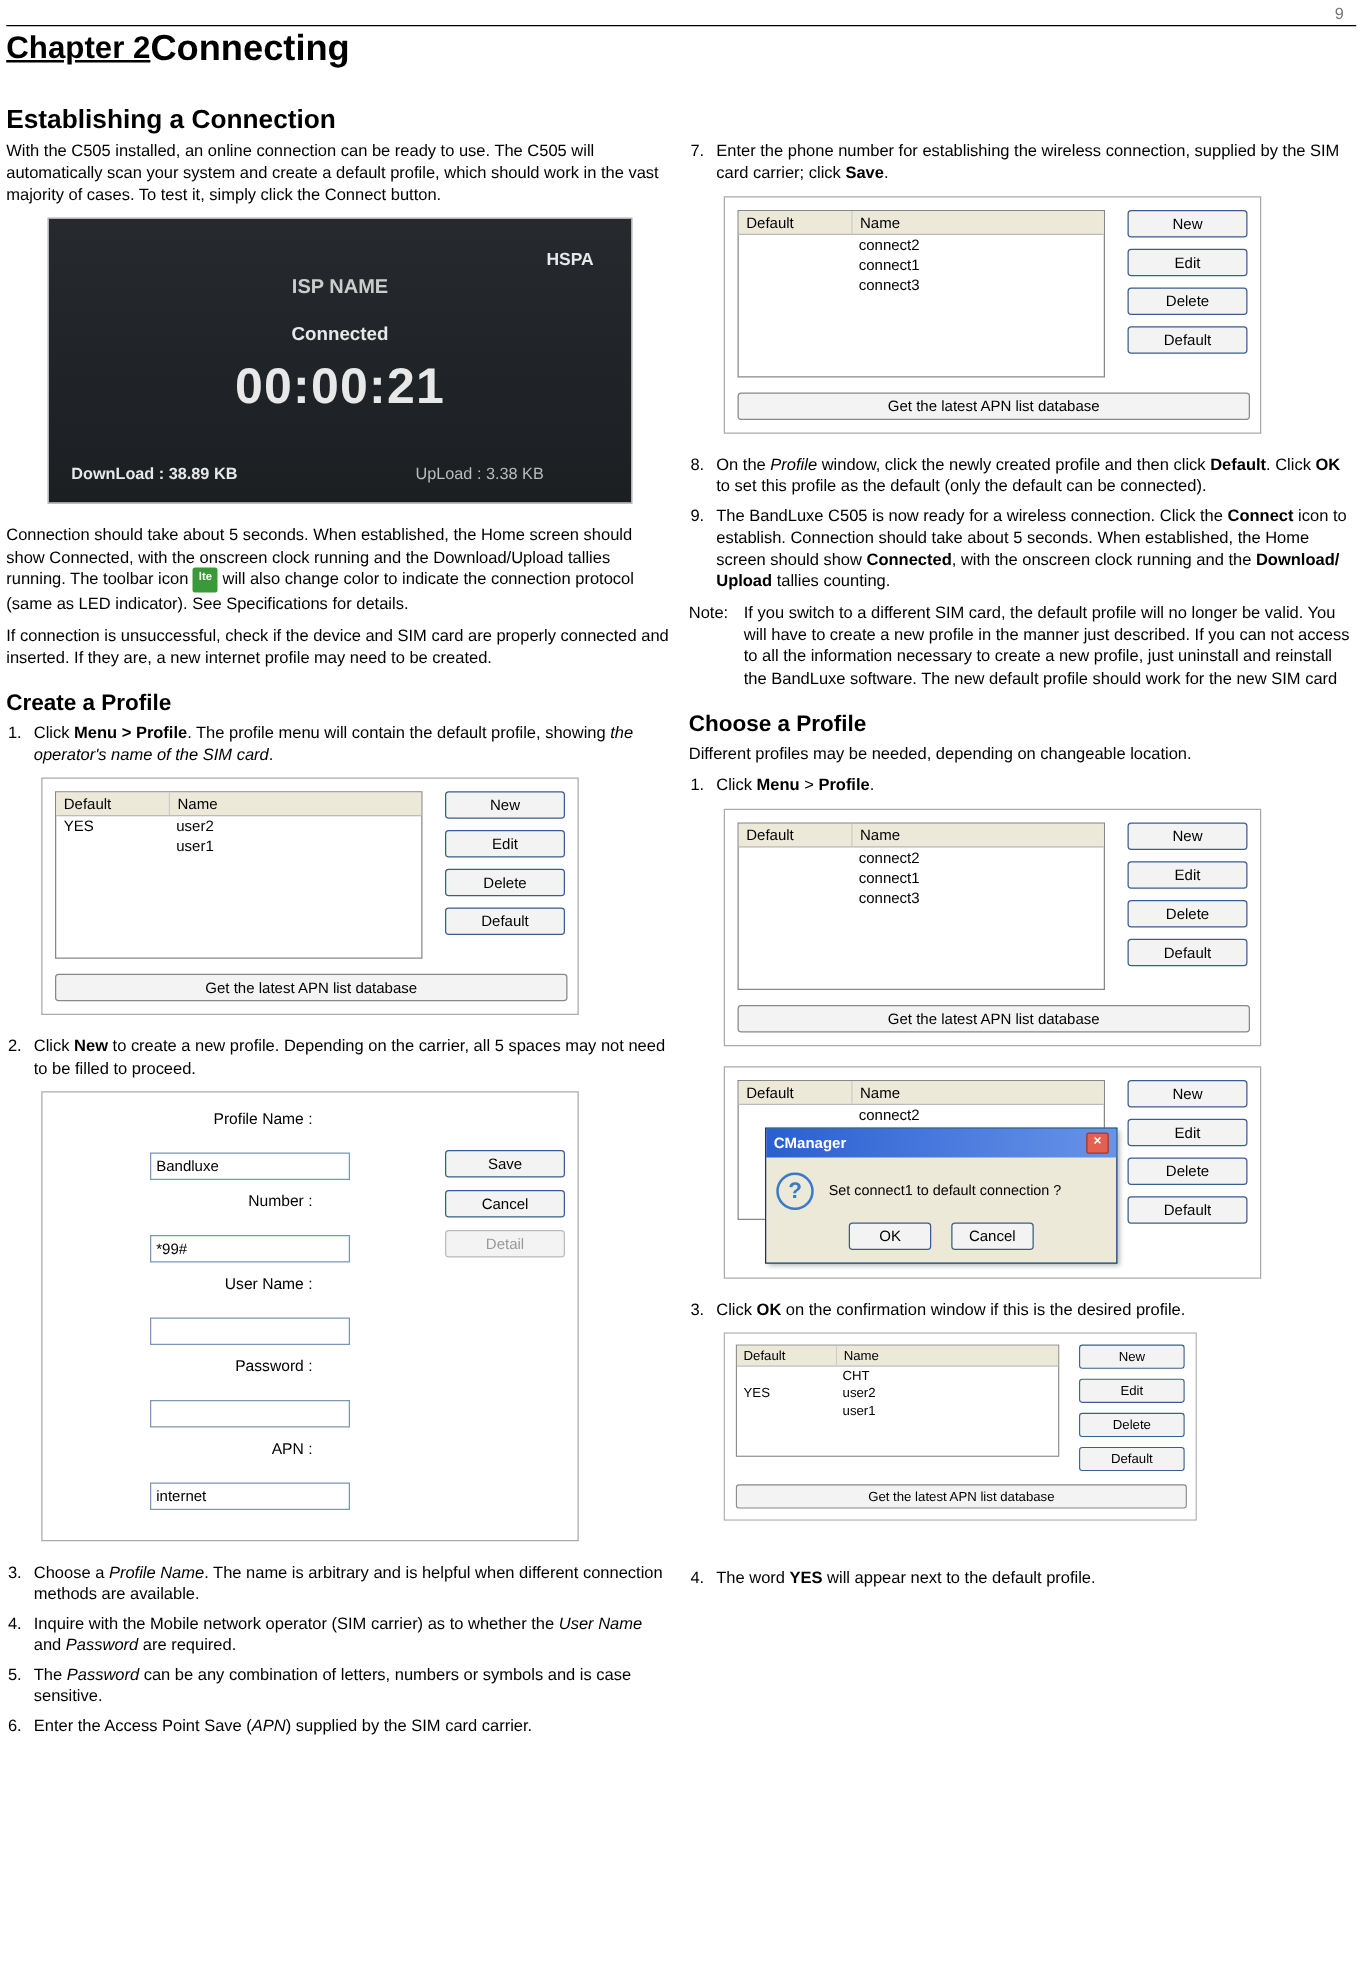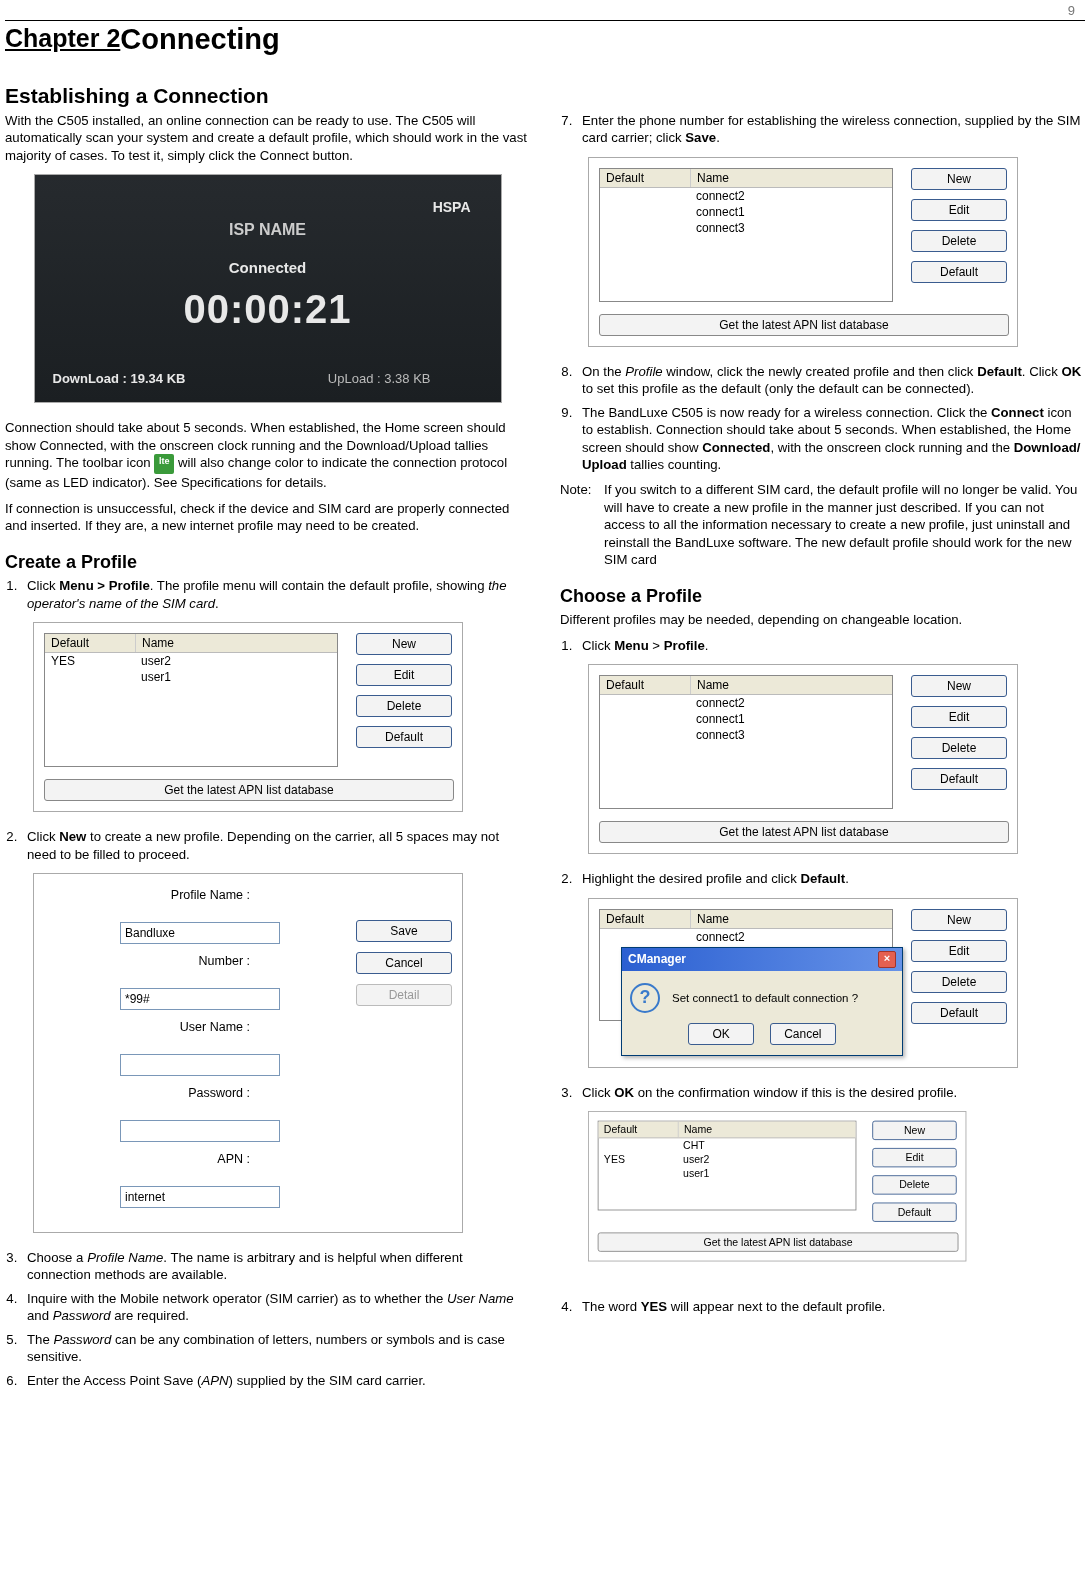--- a/index.html
+++ b/index.html
@@ -42,21 +42,21 @@
     font-weight:bold;
     margin:0 0 4px 0;
   }
   h3.subsection{
     font-size:18px;
     font-weight:bold;
     margin:18px 0 4px 0;
   }
   .columns{
     display:flex;
-    gap:30px;
+    gap:12px;
     justify-content:center;
   }
   .col{ width:50%; }
   p{ margin:0 0 8px 0; line-height:1.32; }
   ol{ margin:0 0 8px 0; padding-left:16px; }
   ol li{ margin-bottom:6px; line-height:1.32; padding-left:6px; }
   .italic{ font-style:italic; }
   .bold{ font-weight:bold; }
   .note-block{ display:flex; margin:6px 0 10px 0; line-height:1.32; }
   .note-label{ font-weight:normal; min-width:40px; }
@@ -157,21 +157,21 @@
   <div class="columns">
 
     <div class="col">
       <p>With the C505 installed, an online connection can be ready to use. The C505 will automatically scan your system and create a default profile, which should work in the vast majority of cases. To test it, simply click the Connect button.</p>
 
       <div class="figure fig-connected">
         <div class="hspa">HSPA</div>
         <div class="isp">ISP NAME</div>
         <div class="status">Connected</div>
         <div class="clock">00:00:21</div>
-        <div class="dl">DownLoad : 19.34 KB</div>
+        <div class="dl">DownLoad : 38.89 KB</div>
         <div class="ul">UpLoad : 3.38 KB</div>
       </div>
 
       <p>
         <span>Connection should take about 5 seconds. When established, the Home screen should show Connected, with the onscreen clock running and the Download/Upload tallies running. The toolbar icon </span><span class="inline-icon">lte</span><span> will also change color to indicate the connection protocol (same as LED indicator). See Specifications for details.</span>
       </p>
       <p>If connection is unsuccessful, check if the device and SIM card are properly connected and inserted. If they are, a new internet profile may need to be created.</p>
 
       <h3 class="subsection">Create a Profile</h3>
       <ol>
@@ -332,23 +332,20 @@
           <div class="pf-btns">
             <div class="winbtn">New</div>
             <div class="winbtn">Edit</div>
             <div class="winbtn">Delete</div>
             <div class="winbtn">Default</div>
           </div>
         </div>
         <div class="apn-btn">Get the latest APN list database</div>
       </div>
 
-      <ol start="2">
-        <li><span>Highlight the desired profile and click </span><span class="bold">Default</span><span>.</span></li>
-      </ol>
 
       <div class="figure fig-profile" style="height:170px;">
         <div class="pf-row pf-container">
           <div class="pf-table" style="height:110px;">
             <div class="pf-head">
                 <div class="c1">Default</div>
                 <div class="c2">Name</div>
               </div>
             <div class="pf-list">
               <div class="r">

